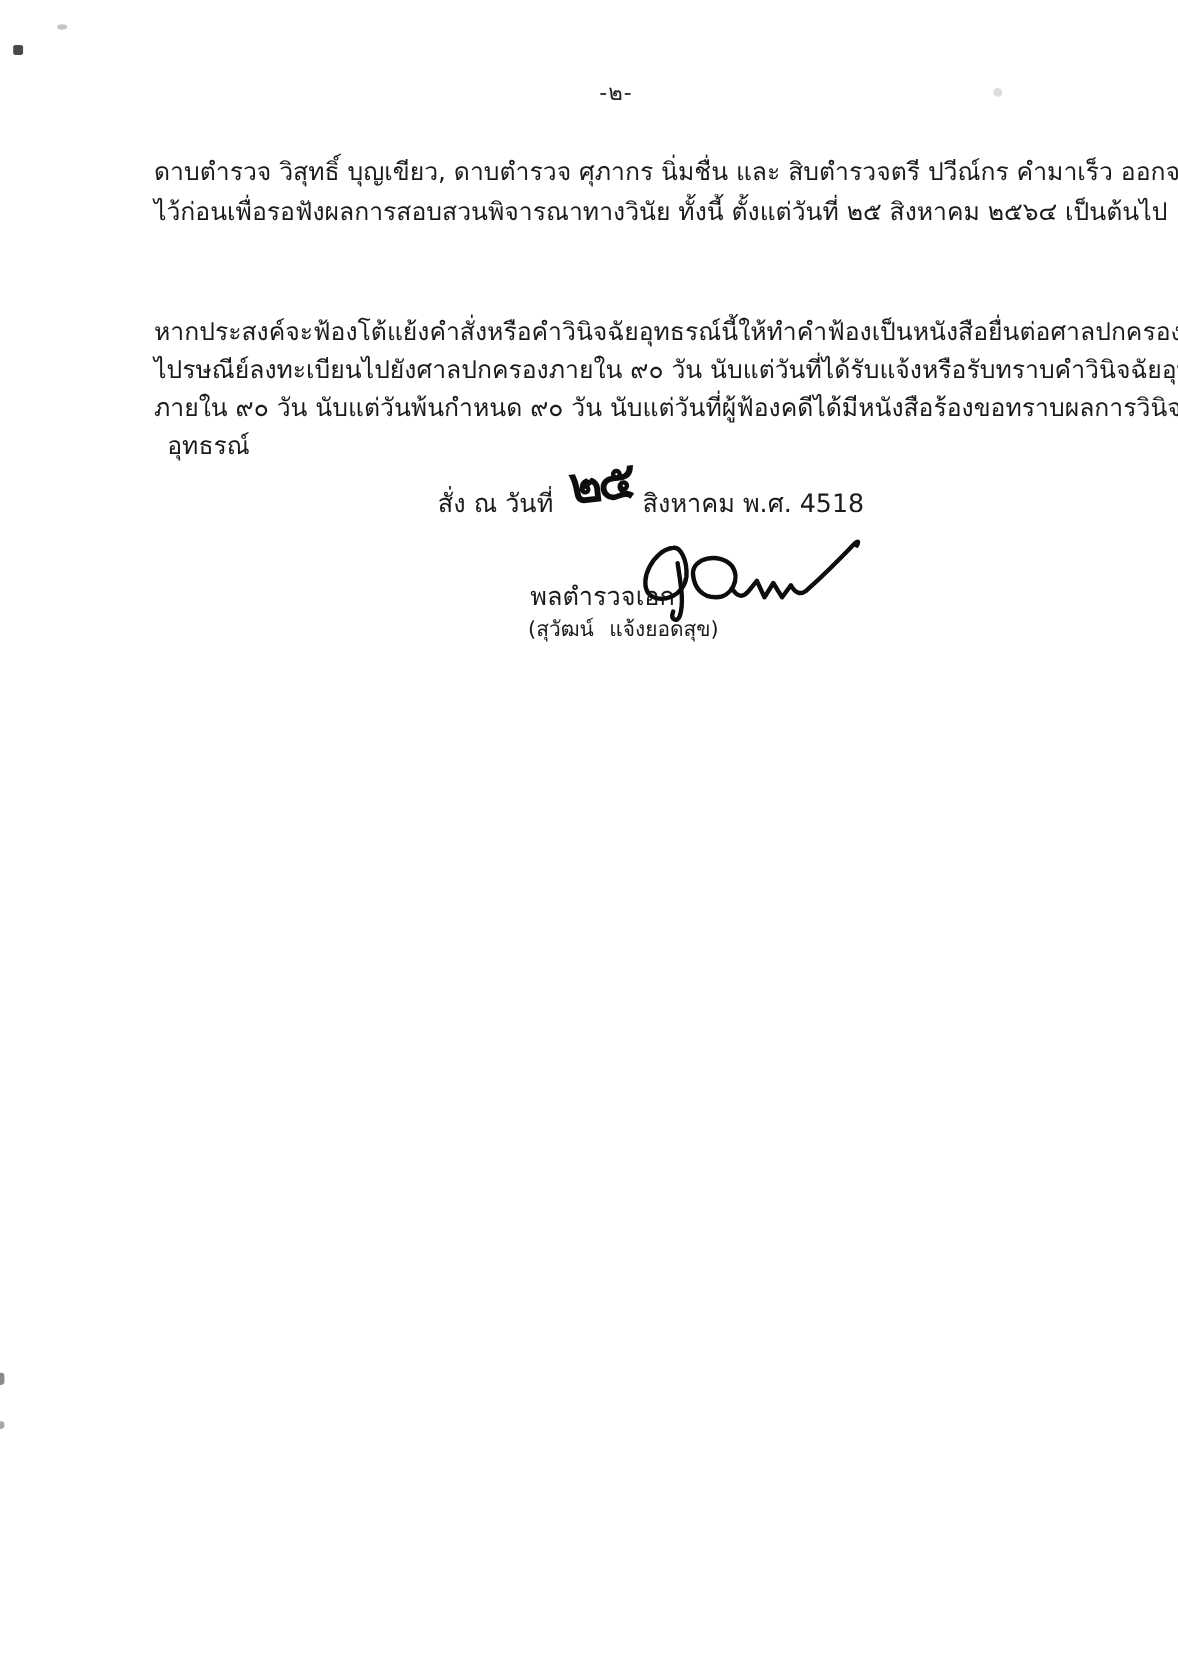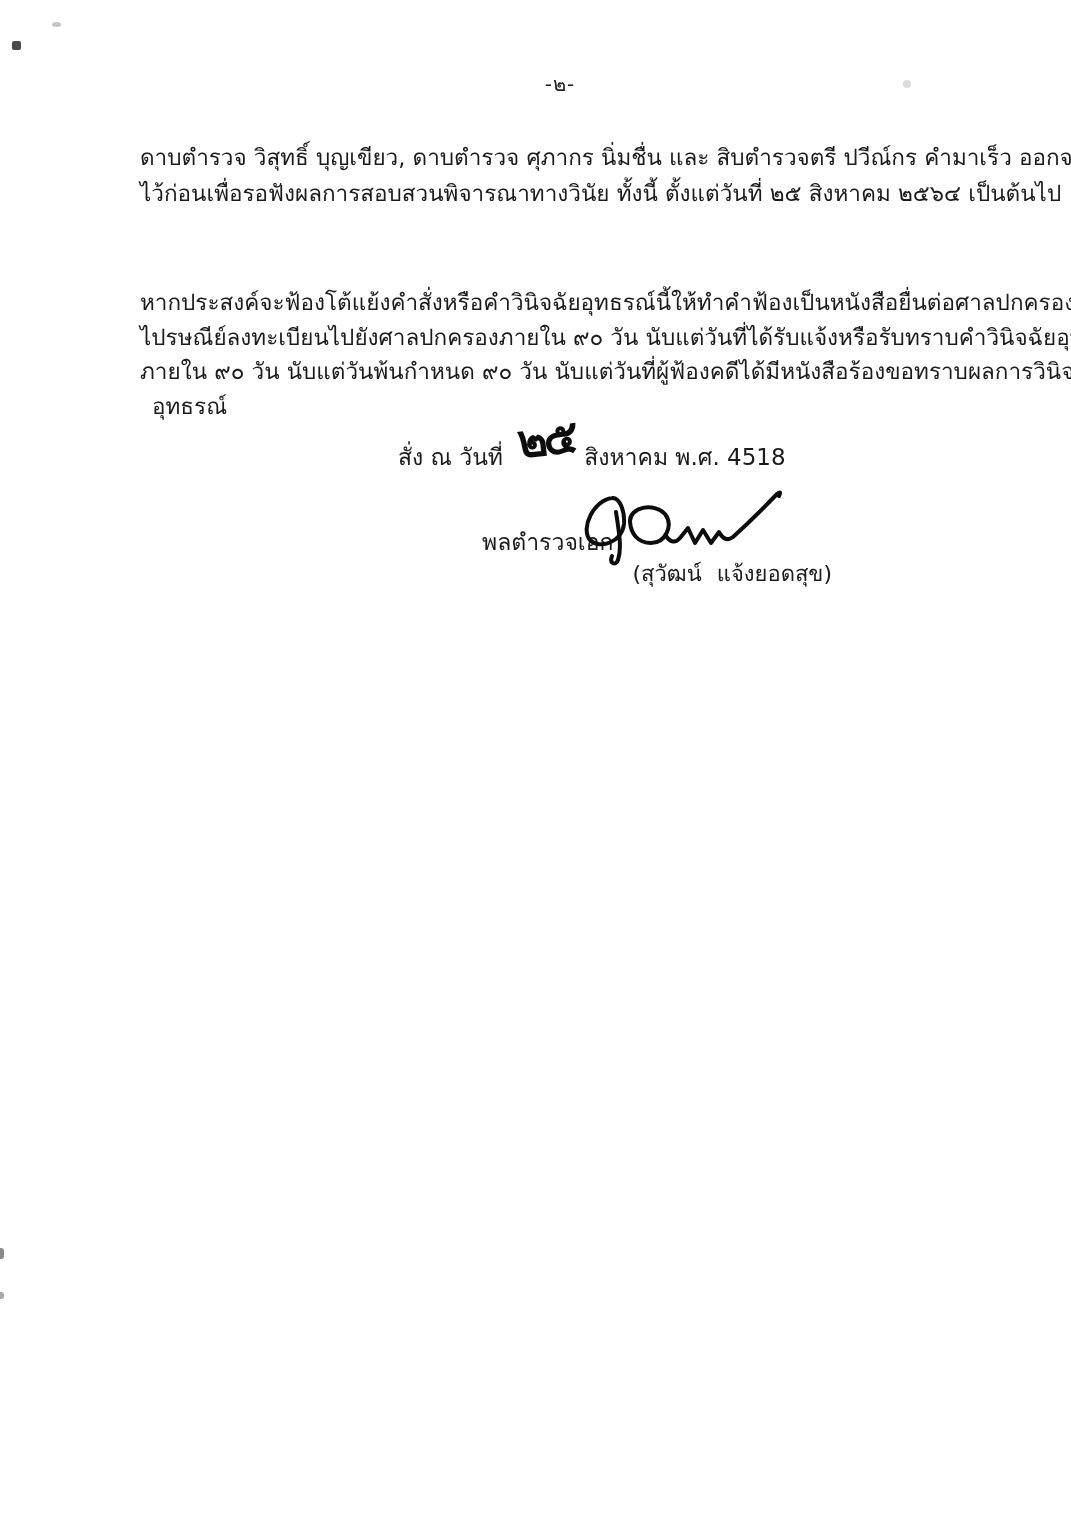--- a/index.html
+++ b/index.html
@@ -64,22 +64,22 @@
   .signature-svg {
     position: absolute;
     top: 486px;
     left: 574px;
   }
   .signer-name {
     position: absolute;
     top: 556px;
     left: 480px;
     width: 352px;
-    text-align: right;
-    font-size: 22px;
+    text-align: left;
+    font-size: 19px;
     white-space: nowrap;
     word-spacing: 8px;
   }
   .signer-title {
     position: absolute;
     top: 588px;
     left: 470px;
     width: 360px;
     text-align: center;
     font-size: 23px;

